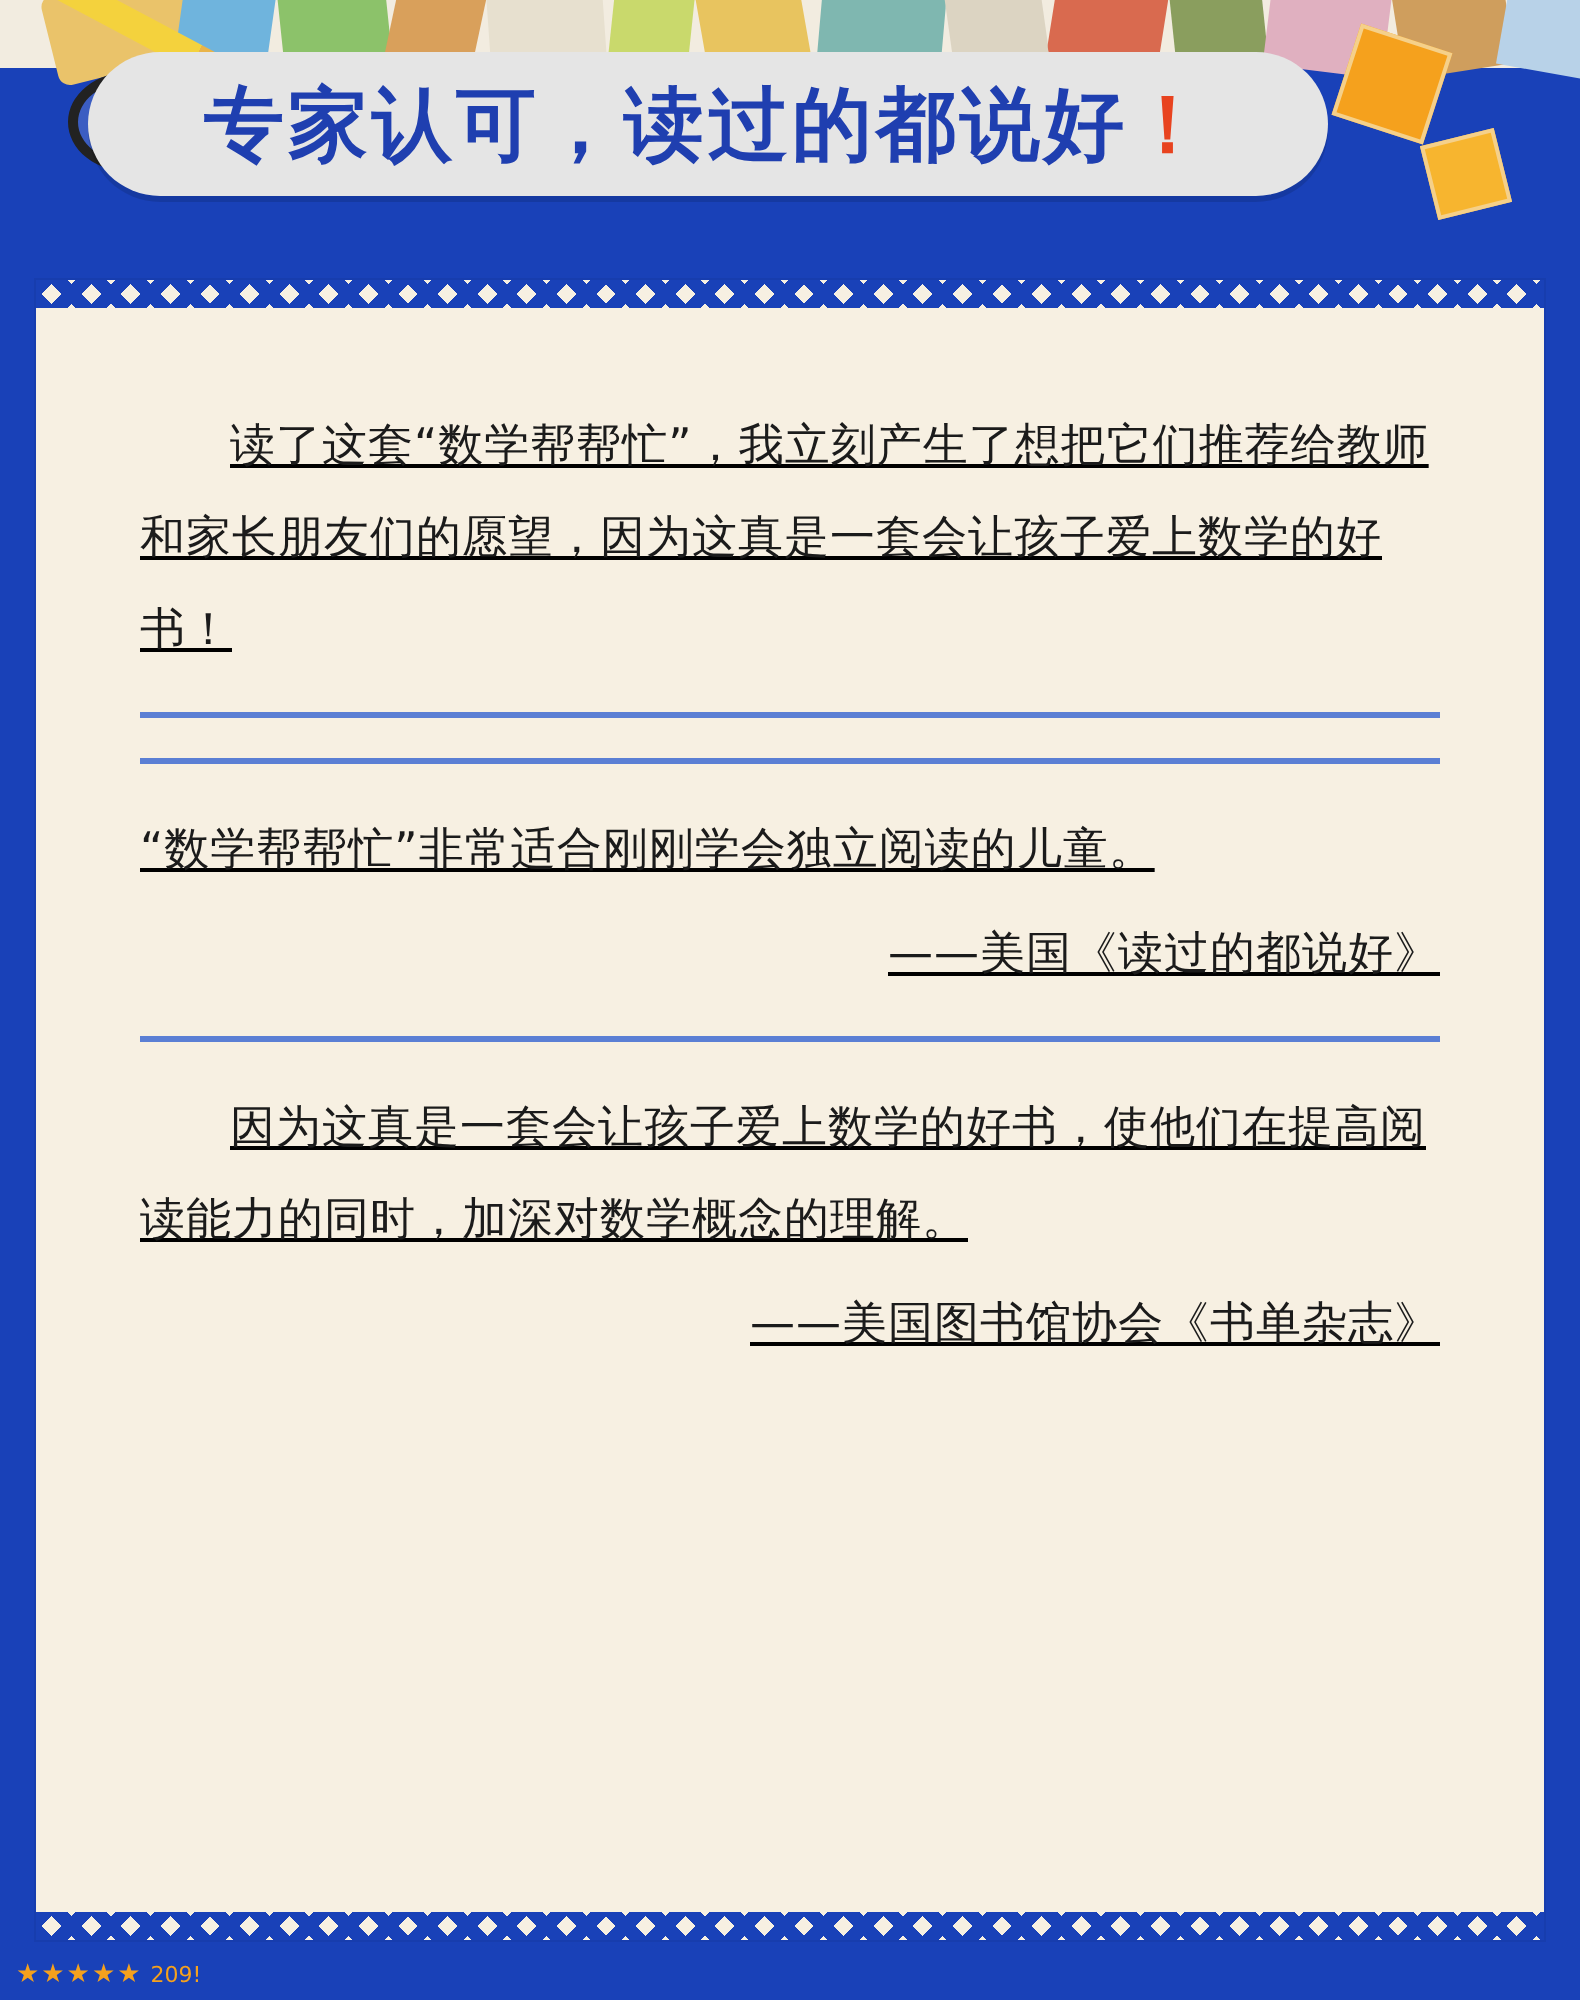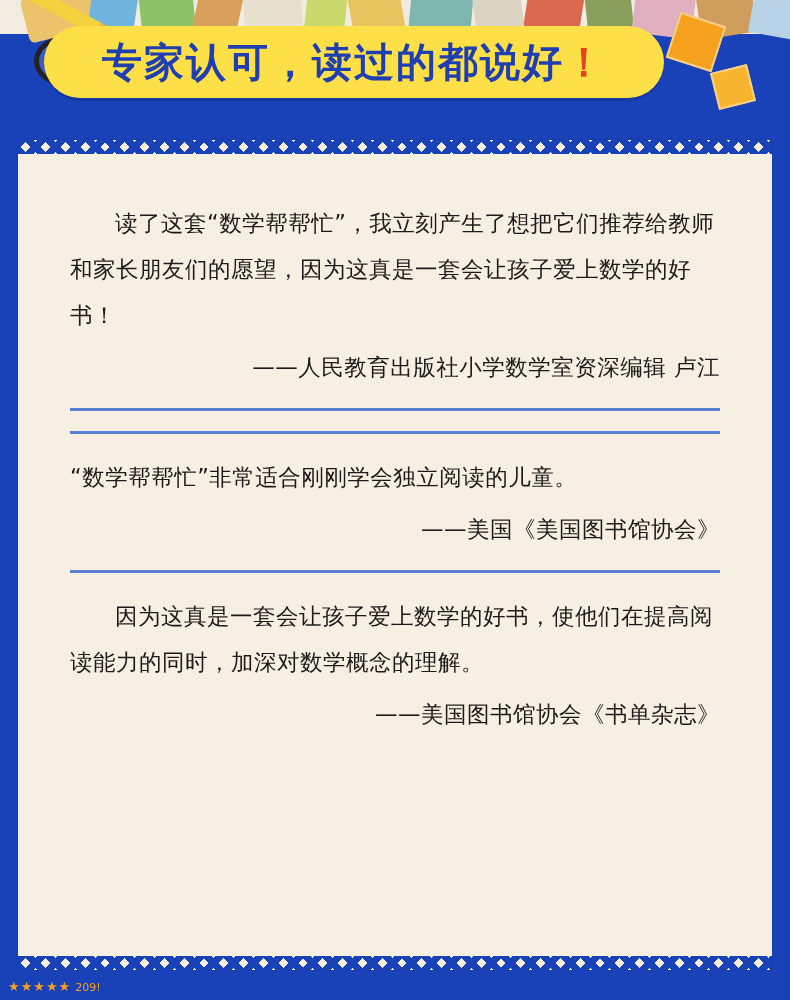--- a/index.html
+++ b/index.html
@@ -70,21 +70,21 @@
     border: 2px solid #f5d08a;
   }
   .cube-a { left: 672px; top: 18px; width: 44px; height: 44px; transform: rotate(18deg); }
   .cube-b { left: 714px; top: 68px; width: 34px; height: 34px; transform: rotate(-14deg); background:#f7b52f; }
 
   
   .headline {
     position: absolute;
     left: 44px; top: 26px;
     width: 620px; height: 72px;
-    background: #fde047;
+    background: #e5e5e5;
     border-radius: 36px;
     display: flex;
     align-items: center;
     justify-content: center;
     box-shadow: 0 3px 0 rgba(0,0,0,0.12);
   }
   .headline-text {
     font-family: "DejaVu Sans", sans-serif;
     font-weight: bold;
     font-size: 40px;
@@ -115,21 +115,21 @@
   .paper::after { bottom: 0; }
 
   .paper-inner {
     position: absolute;
     left: 0; top: 0;
     width: 754px; height: 830px;
     padding: 60px 52px 0 52px;
     box-sizing: border-box;
   }
 
-  .quote-block { margin-bottom: 6px; }
+  .quote-block { margin-bottom: 6px; text-decoration: underline; }
 
   .quote-body {
     font-family: "DejaVu Sans", sans-serif;
     font-size: 22.5px;
     line-height: 46px;
     color: #1b1b1b;
     text-indent: 2em;
     letter-spacing: 0.5px;
   }
   .quote-body.no-indent { text-indent: 0; }
@@ -202,31 +202,30 @@
   <div class="headline-text">
     <span>专家认可，读过的都说好</span><span class="accent">！</span>
   </div>
 </div>
 
 <div class="paper">
   <div class="paper-inner">
 
     <div class="quote-block">
       <div class="quote-body">读了这套“数学帮帮忙”，我立刻产生了想把它们推荐给教师和家长朋友们的愿望，因为这真是一套会让孩子爱上数学的好书！</div>
-      <div class="quote-source">——人民教育出版社小学数学室资深编辑 卢江</div>
     </div>
     <div class="divider"></div>
 
     <div class="quote-block">
     </div>
     <div class="divider"></div>
 
     <div class="quote-block">
       <div class="quote-body no-indent">“数学帮帮忙”非常适合刚刚学会独立阅读的儿童。</div>
-      <div class="quote-source">——美国《美国图书馆协会》</div>
+      <div class="quote-source">——美国《读过的都说好》</div>
     </div>
     <div class="divider"></div>
 
     <div class="quote-block">
       <div class="quote-body">因为这真是一套会让孩子爱上数学的好书，使他们在提高阅读能力的同时，加深对数学概念的理解。</div>
       <div class="quote-source">——美国图书馆协会《书单杂志》</div>
     </div>
 
   </div>
 </div>

